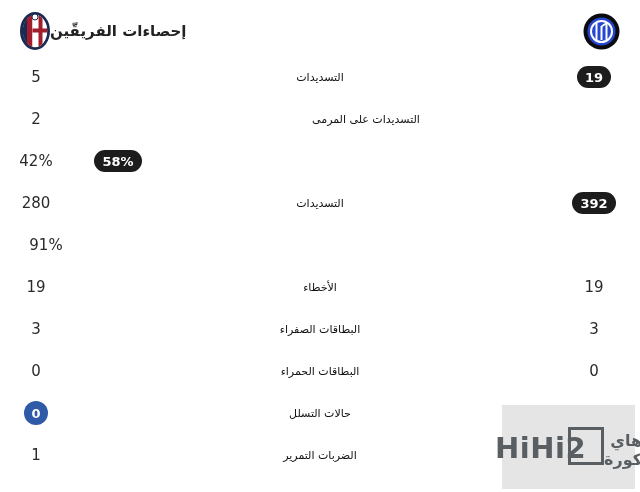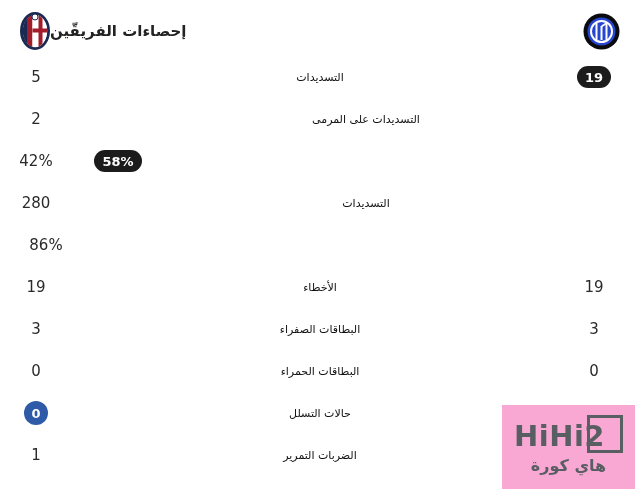--- a/index.html
+++ b/index.html
@@ -43,23 +43,23 @@
   .badge-blue {
     background:#2e5aa7; color:#fff;
     font-size:13px; font-weight:700;
     width:24px; height:24px; border-radius:50%;
     display:inline-flex; align-items:center; justify-content:center;
   }
   
   .watermark {
     position:absolute; left:502px; top:405px;
     width:133px; height:84px;
-    background:#f9a8d4;
+    background:#e5e5e5;
     z-index:5;
-    display:flex; flex-direction:column; align-items:center; justify-content:center;
+    display:flex; flex-direction:row; align-items:center; justify-content:center;
   }
   .wm-logo {
     position:relative;
     font-size:29px; font-weight:700; color:#595e63;
     line-height:1; margin-right:18px; margin-top:2px;
     letter-spacing:0.5px;
   }
   .wm-sq {
     position:absolute; right:-18px; top:-7px;
     width:36px; height:38px;
@@ -135,25 +135,28 @@
       <div class="cell-right">
           <span class="badge-dark">58%</span>
         </div>
     </div>
 
     <div class="row">
       <div class="cell-left">
           <span class="val">280</span>
         </div>
       <div class="cell-label">التسديدات</div>
-    </div>
-
-    <div class="row">
-      <div class="cell-right">
-          <span class="val">86%</span>
+      <div class="cell-right">
+          <span class="badge-dark">392</span>
+        </div>
+    </div>
+
+    <div class="row">
+      <div class="cell-right">
+          <span class="val">91%</span>
         </div>
     </div>
 
     <div class="row">
       <div class="cell-left">
           <span class="val">19</span>
         </div>
       <div class="cell-label">الأخطاء</div>
       <div class="cell-right">
           <span class="val">19</span>

